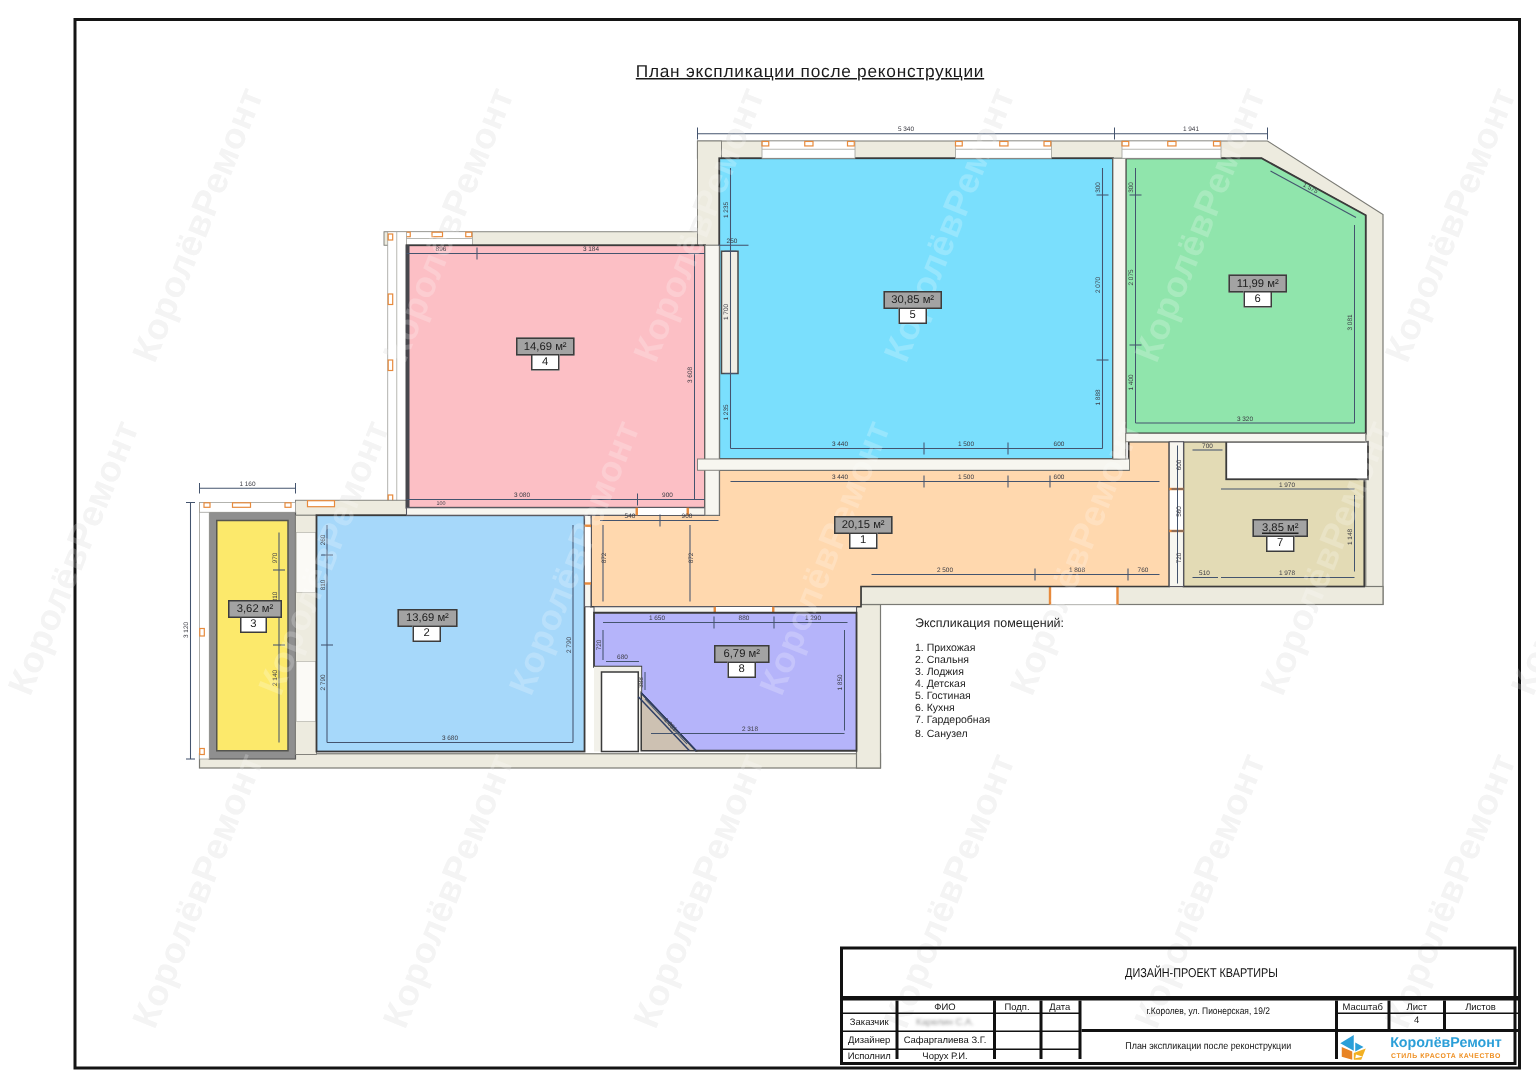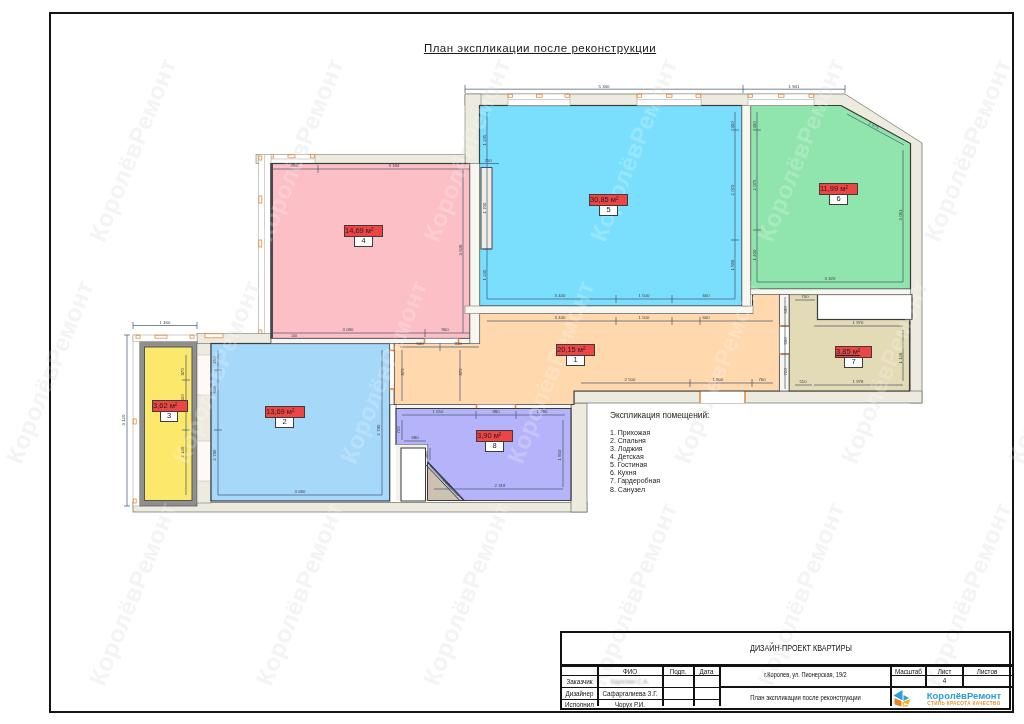--- a/index.html
+++ b/index.html
@@ -2,22 +2,22 @@
 <html><head>
 <meta charset="utf-8">
 <style>
   html,body{margin:0;padding:0;background:#ffffff;}
   #page{position:relative;width:1024px;height:724px;overflow:hidden;background:#ffffff;
         font-family:"Liberation Sans", sans-serif;}
   .wm{position:absolute;white-space:nowrap;font-weight:bold;font-size:24px;
       transform:translate(-50%,-50%) rotate(-68deg);letter-spacing:0.5px;}
   .wmA{color:#f1f1f1;}
   .wmB{color:rgba(255,255,255,0.22);}
-  .lbl{position:absolute;background:#ef4444;border:1px solid #3c3c3c;color:#222;
-       text-align:left;font-size:7.5px;line-height:9px;}
+  .lbl{position:absolute;background:#a3a3a3;border:1px solid #3c3c3c;color:#222;
+       text-align:center;font-size:7.5px;line-height:9px;}
   .num{position:absolute;background:#ffffff;border:1px solid #3c3c3c;color:#222;
        text-align:center;font-size:7.5px;line-height:8px;}
 </style>
 </head>
 <body>
 <div id="page">
 
 <div id="wm-under">
 <div class="wm wmA" style="left:133px;top:150px;">КоролёвРемонт</div>
 <div class="wm wmA" style="left:300px;top:150px;">КоролёвРемонт</div>
@@ -350,21 +350,21 @@
 
   <div class="lbl" style="left:835px;top:346px;width:35px;height:10px;text-decoration:underline;">3,85 м²</div>
   <div class="num" style="left:844px;top:357px;width:17px;height:9px;">7</div>
 
   <div class="lbl" style="left:152px;top:400px;width:34px;height:10px;">3,62 м²</div>
   <div class="num" style="left:160px;top:411px;width:16px;height:9px;">3</div>
 
   <div class="lbl" style="left:265px;top:406px;width:38px;height:10px;">13,69 м²</div>
   <div class="num" style="left:275px;top:417px;width:17px;height:9px;">2</div>
 
-  <div class="lbl" style="left:476px;top:430px;width:35px;height:10px;">3,90 м²</div>
+  <div class="lbl" style="left:476px;top:430px;width:35px;height:10px;">6,79 м²</div>
   <div class="num" style="left:485px;top:441px;width:17px;height:9px;">8</div>
 </div>
 
 <div id="tblock" style="position:absolute;left:560px;top:631px;width:452px;height:80px;color:#111;">
 
   <div style="position:absolute;left:0;top:0;width:447px;height:74.5px;border:2.5px solid #111;"></div>
 
   <div style="position:absolute;left:0px;top:33px;width:452px;height:2.5px;background:#111;"></div>
   <div style="position:absolute;left:15px;top:12px;width:452px;text-align:center;font-size:8.5px;transform:scaleX(0.85);">ДИЗАЙН-ПРОЕКТ КВАРТИРЫ</div>
 

